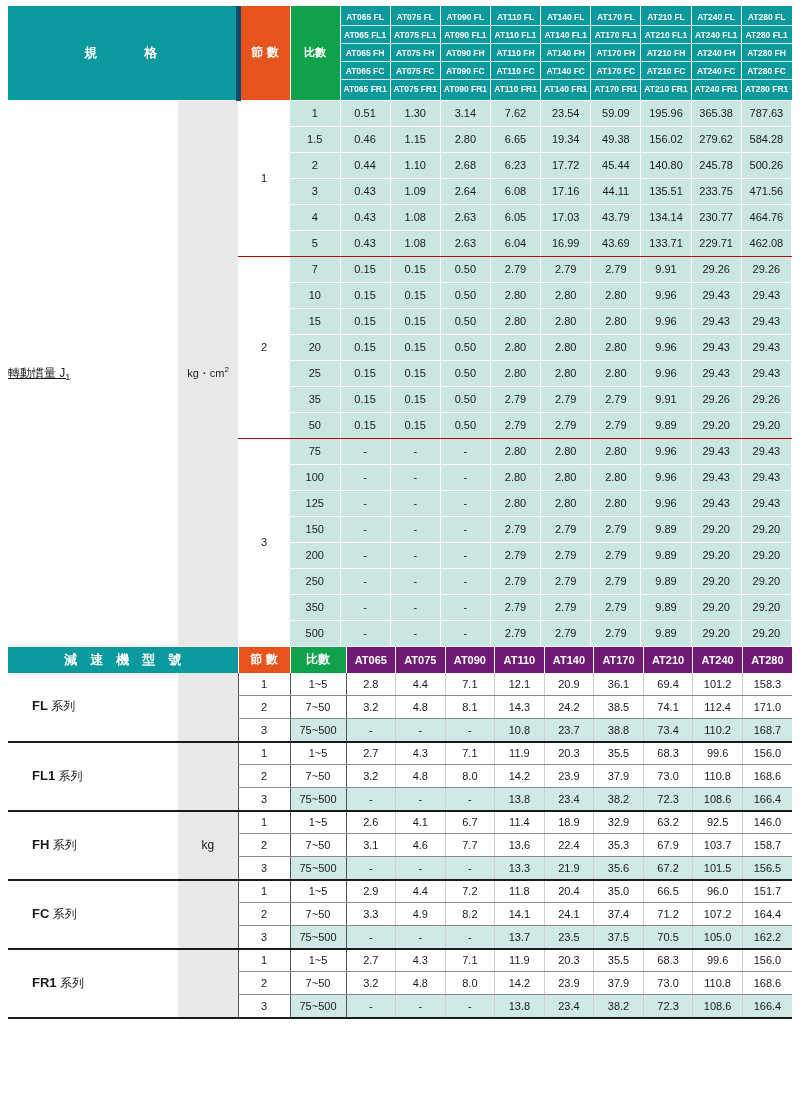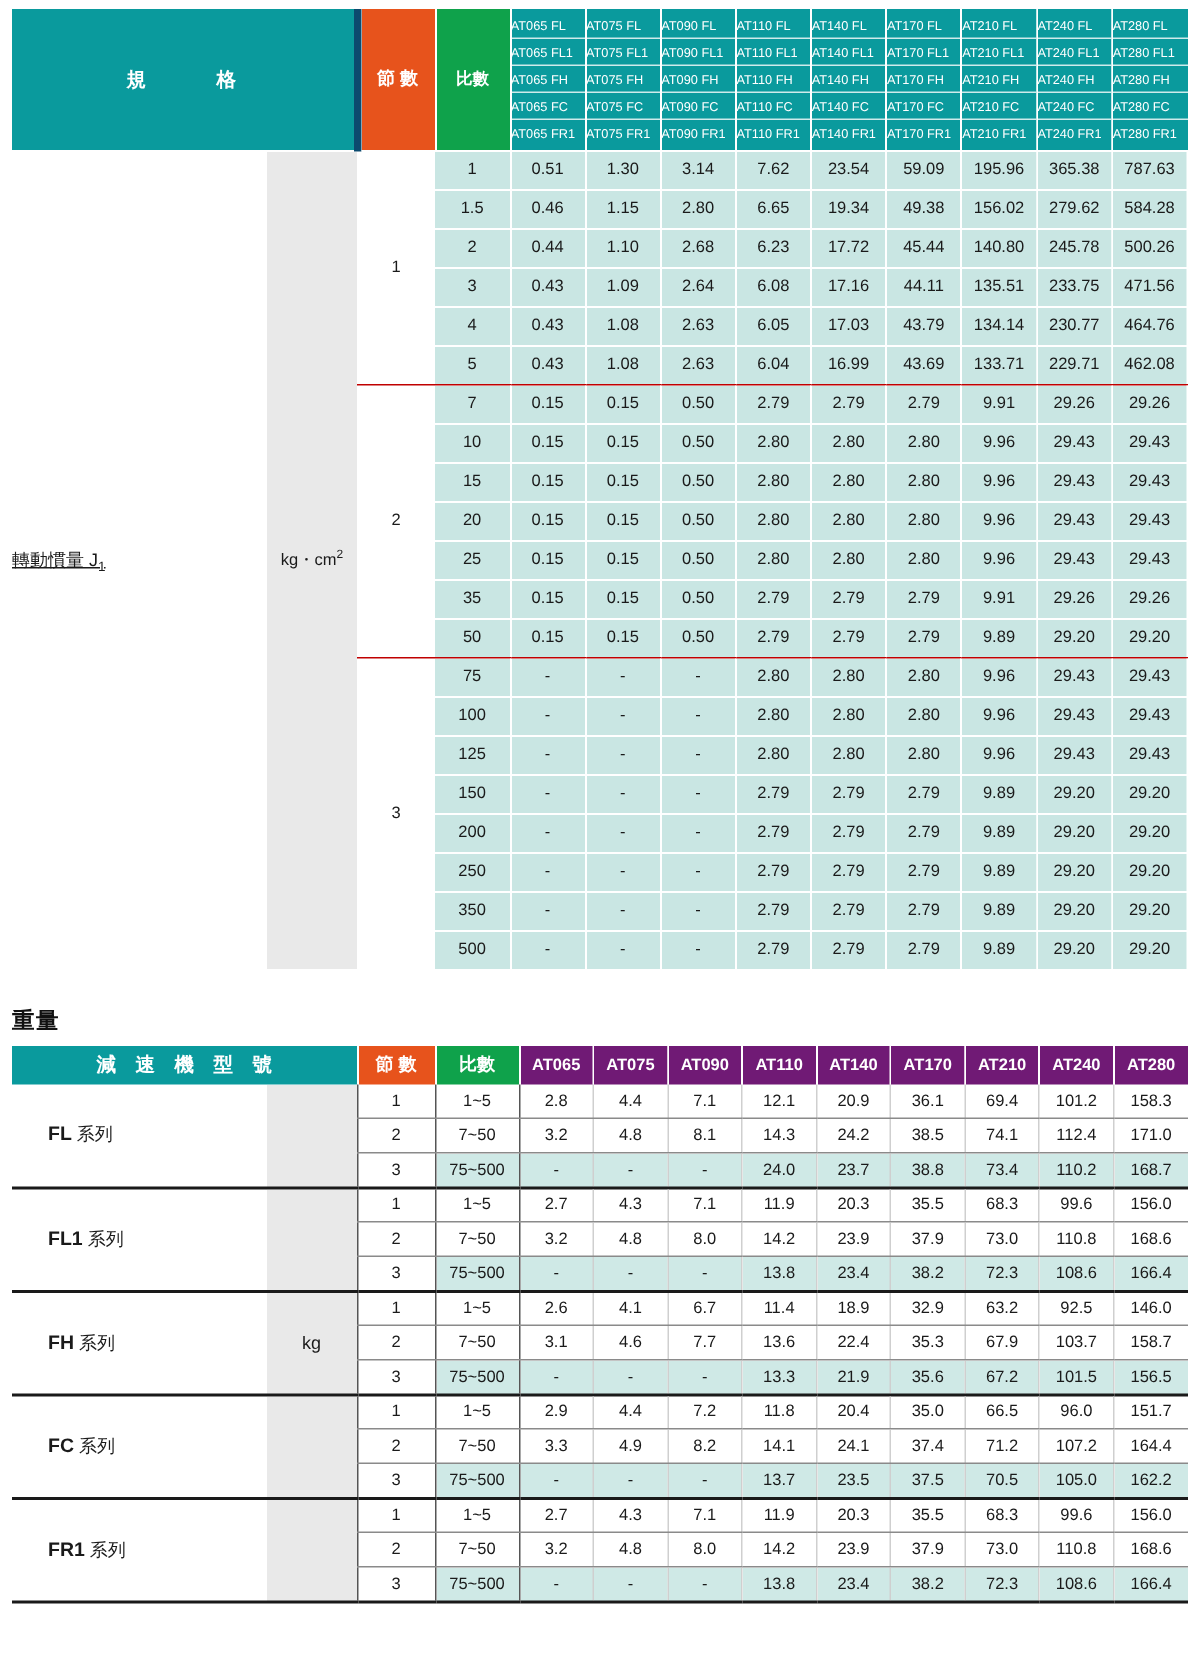--- a/index.html
+++ b/index.html
@@ -28,22 +28,22 @@
     text-align: center; border-right: 1px solid #fff; border-bottom: 1px solid #fff;
   }
   .h-ratio {
     background: #0fa24b; color: #fff; font-size: 11px; font-weight: bold;
     text-align: center; vertical-align: top; padding-top: 5px;
     border-right: 1px solid #fff; border-bottom: 1px solid #fff;
   }
   .h-model { background: #0a9a9d; color: #fff; vertical-align: top; border-right: 1px solid #fff; border-bottom: 1px solid #fff; }
   .h-model:last-child { border-right: none; }
   .model-line {
-    height: 18px; line-height: 18px; font-size: 8.5px; font-weight: normal;
-    text-align: left; white-space: nowrap;
+    height: 18px; line-height: 18px; font-size: 8.5px; font-weight: bold;
+    text-align: center; white-space: nowrap;
     border-bottom: 1px solid rgba(255,255,255,0.8);
   }
   .model-line:last-child { border-bottom: none; }
 
   
   #inertia-table tbody tr { height: 26px; }
   .c-spec { background: #fff; text-align: left; padding-left: 8px; font-size: 12px; text-decoration: underline; }
   .c-spec sub { font-size: 9px; }
   .c-unit { background: #e9e9e9; text-align: center; font-size: 11px; }
   .c-unit sup { font-size: 8px; }
@@ -423,21 +423,20 @@
           <td class="c-val">2.79</td>
           <td class="c-val">2.79</td>
           <td class="c-val">2.79</td>
           <td class="c-val">9.89</td>
           <td class="c-val">29.20</td>
           <td class="c-val">29.20</td>
         </tr>
       </tbody>
     </table>
 
-  <div class="sec-title t2">重量</div>
   <table class="tbl" id="weight-table">
       <colgroup>
         <col style="width: 170px;">
         <col style="width: 60px;">
         <col style="width: 52px;">
         <col style="width: 56px;">
         <col>
         <col>
         <col>
         <col>
@@ -491,21 +490,21 @@
           <td class="w-val">74.1</td>
           <td class="w-val">112.4</td>
           <td class="w-val">171.0</td>
         </tr>
         <tr>
           <td class="w-sec group-end">3</td>
           <td class="w-ratio group-end shaded">75~500</td>
           <td class="w-val group-end shaded">-</td>
           <td class="w-val group-end shaded">-</td>
           <td class="w-val group-end shaded">-</td>
-          <td class="w-val group-end shaded">24.0</td>
+          <td class="w-val group-end shaded">10.8</td>
           <td class="w-val group-end shaded">23.7</td>
           <td class="w-val group-end shaded">38.8</td>
           <td class="w-val group-end shaded">73.4</td>
           <td class="w-val group-end shaded">110.2</td>
           <td class="w-val group-end shaded">168.7</td>
         </tr>
         <tr>
           <td class="w-series" rowspan="3"><span class="ser-name">FL1</span><span class="ser-suffix"> 系列</span></td>
           <td class="w-unit" rowspan="3"></td>
           <td class="w-sec">1</td>

